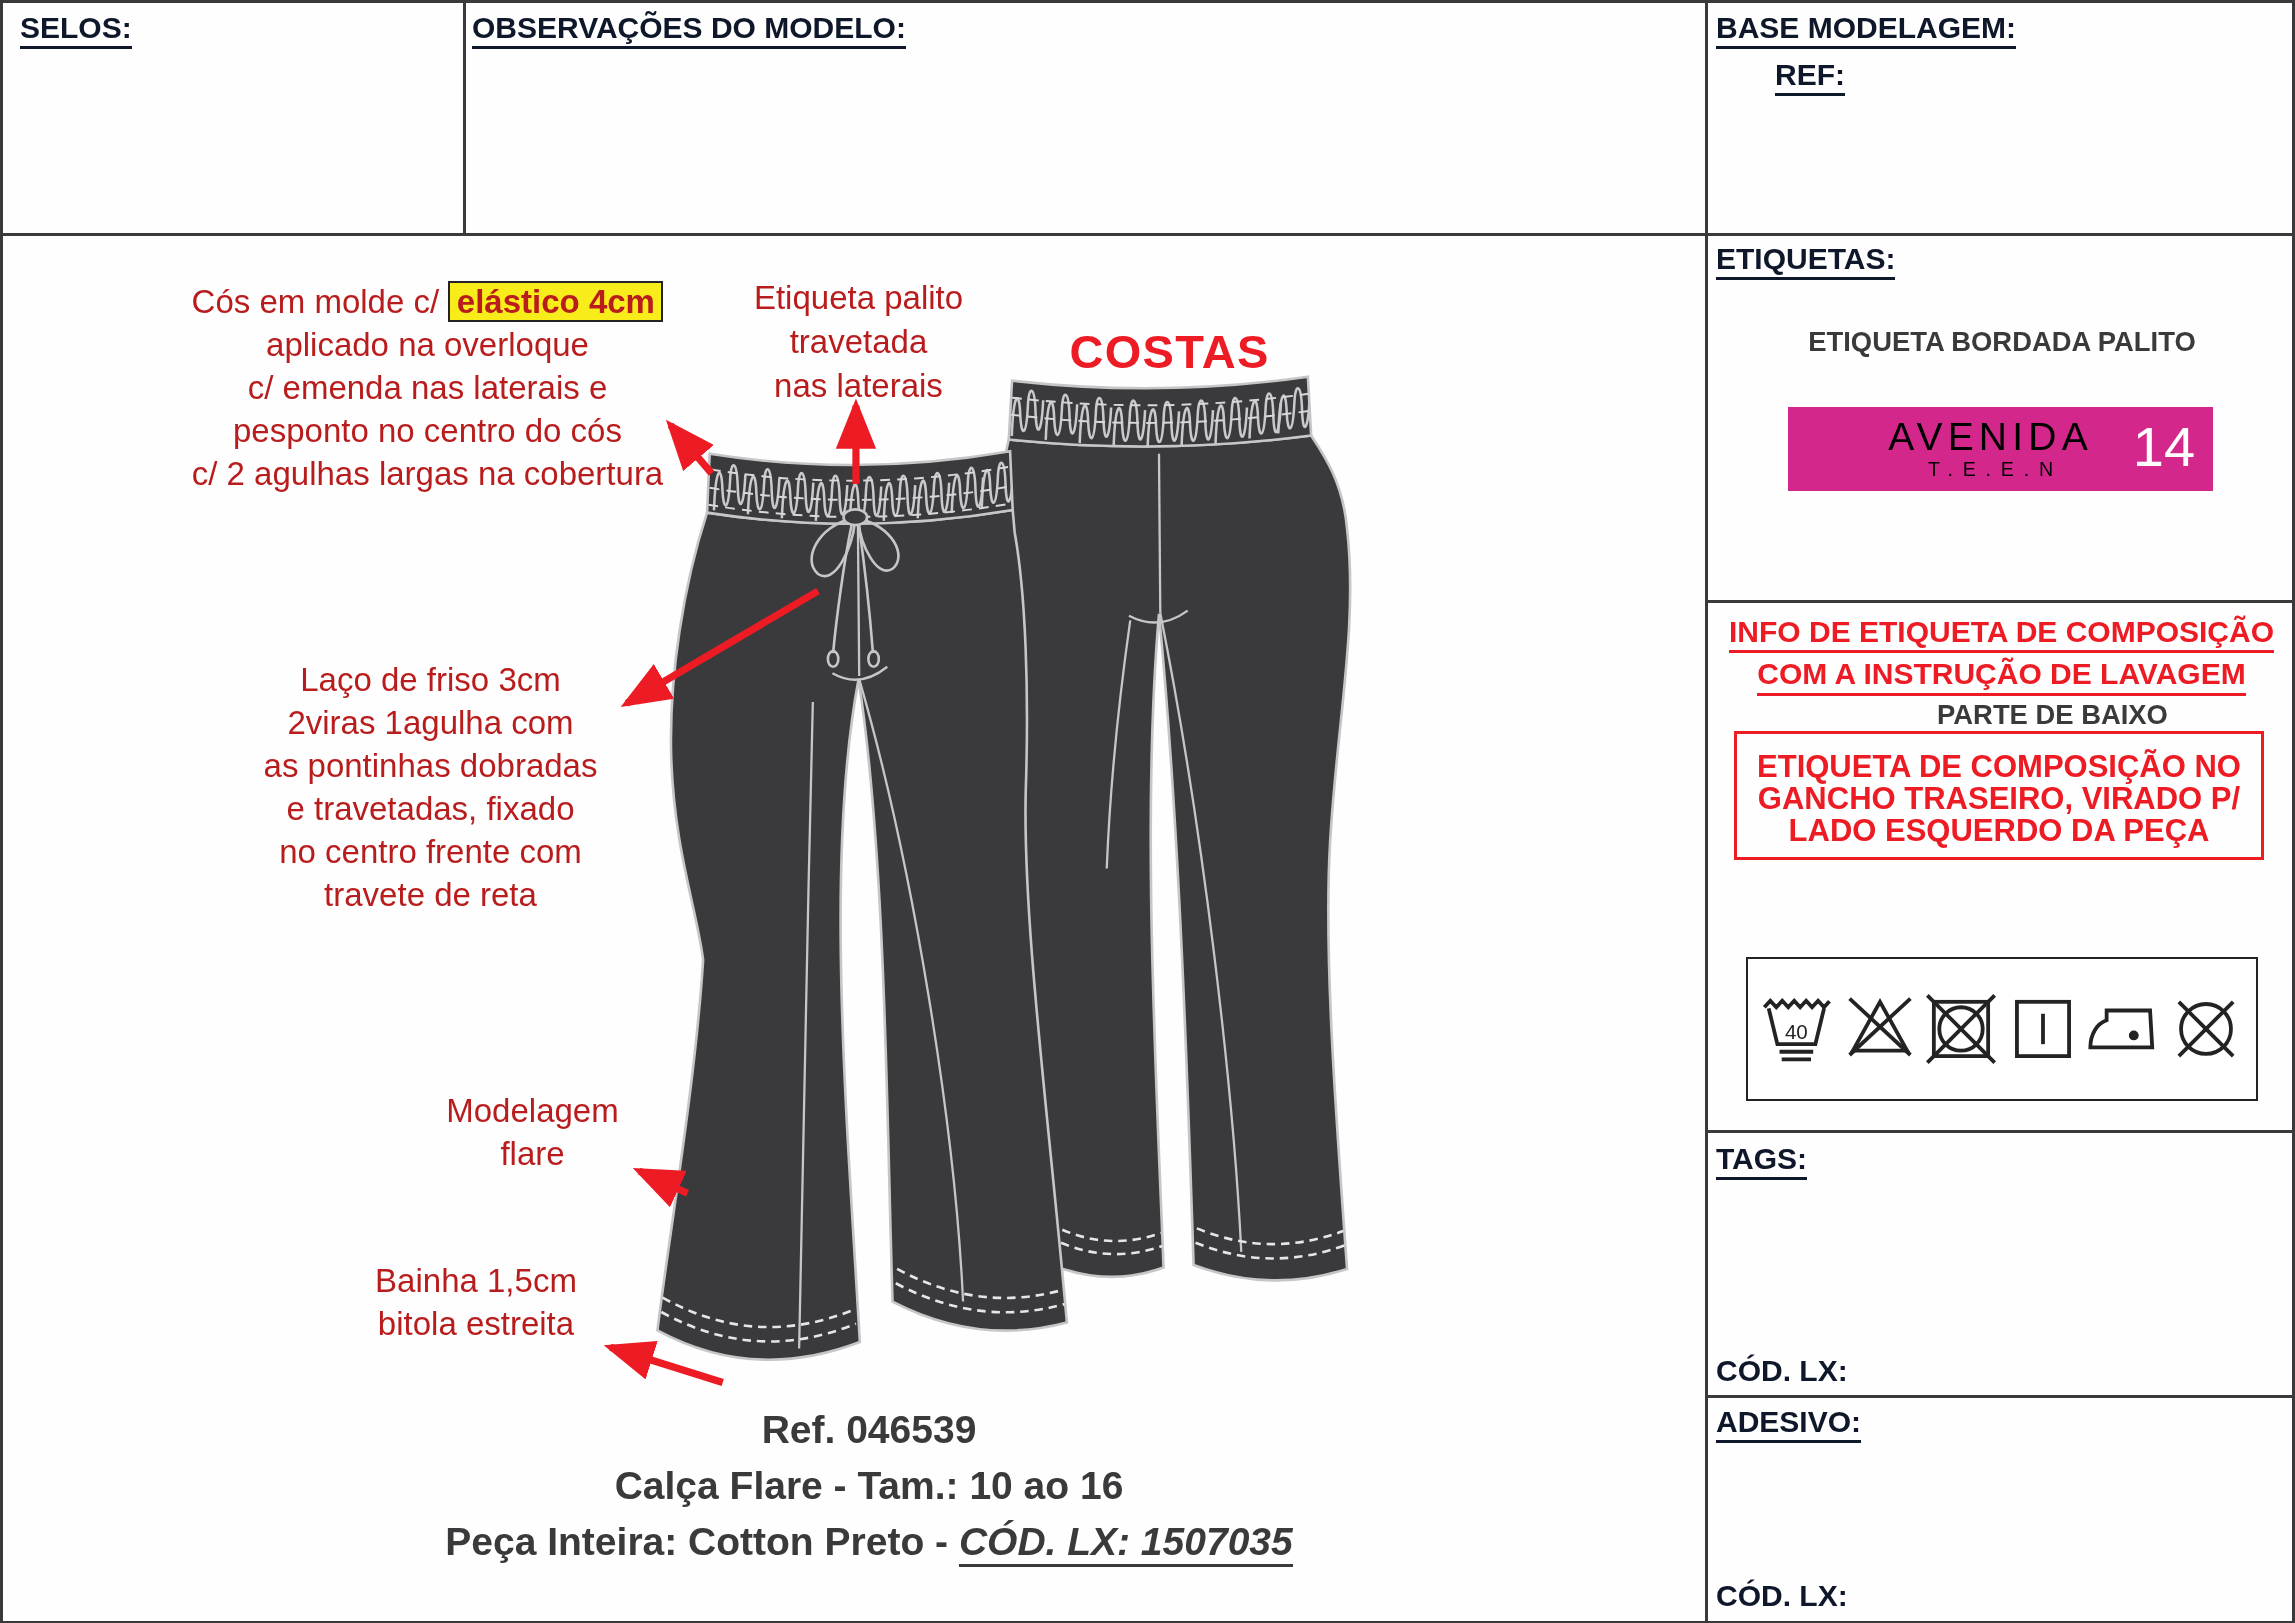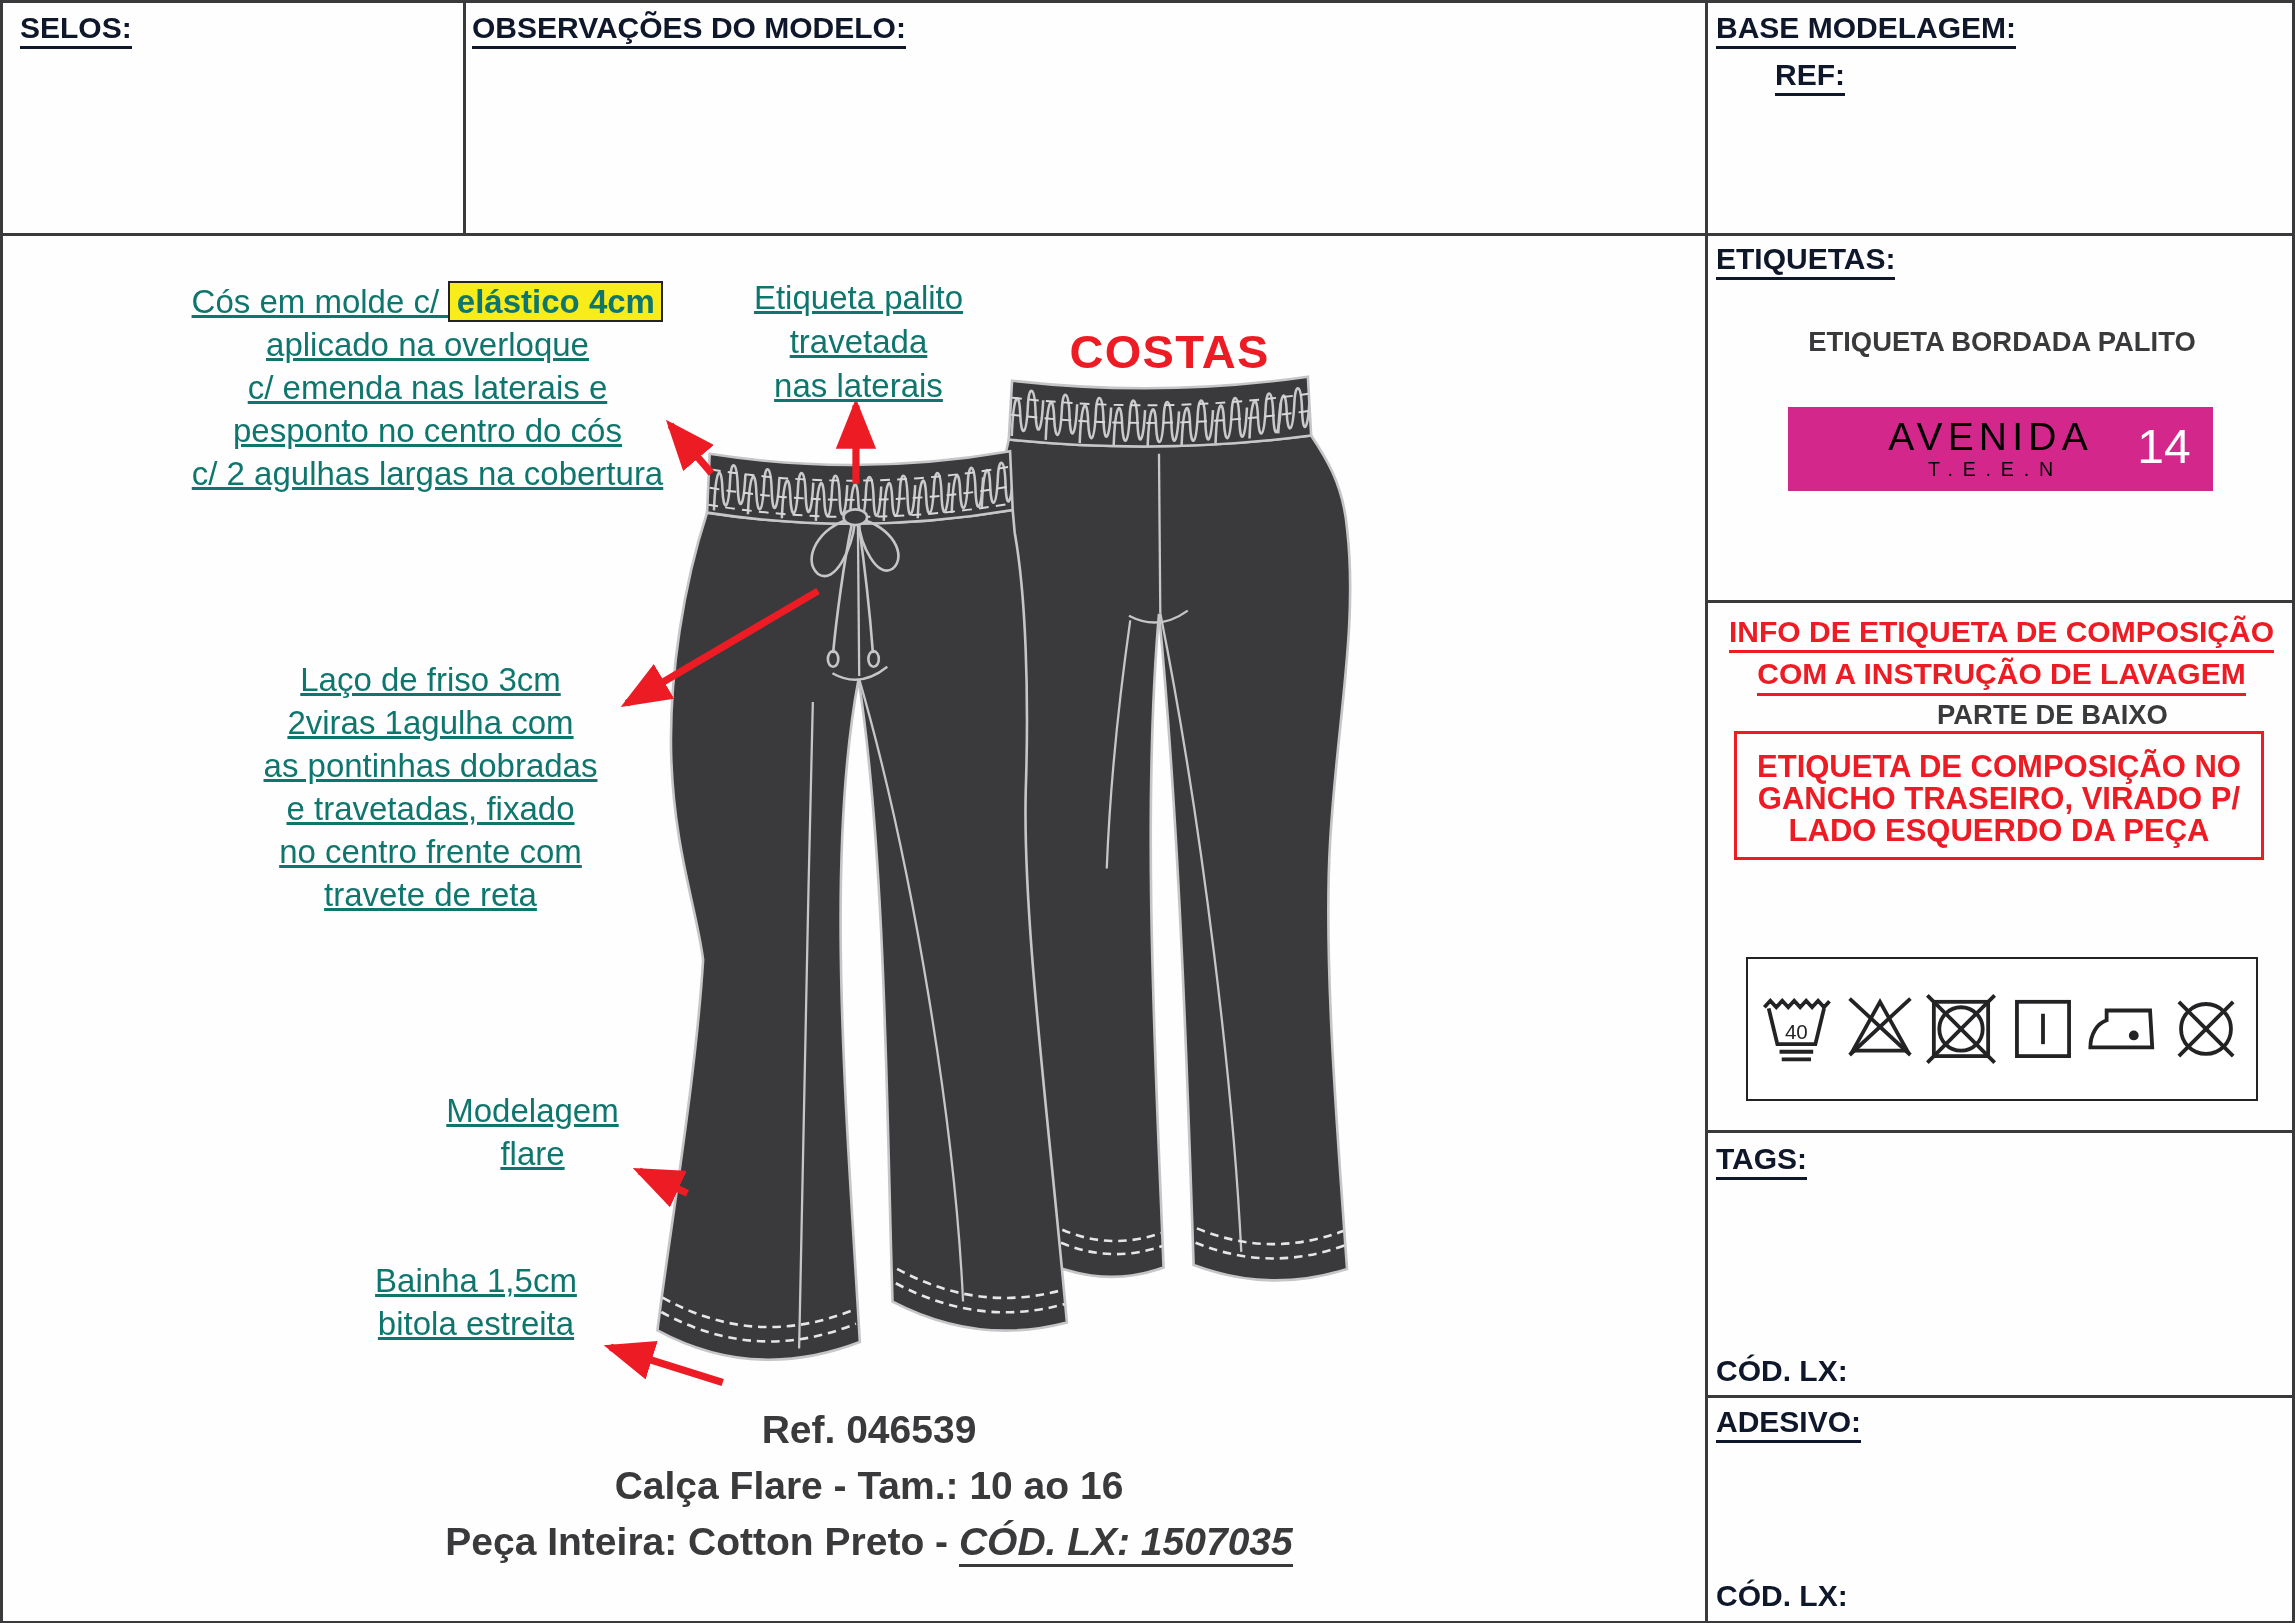--- a/index.html
+++ b/index.html
@@ -6,31 +6,31 @@
   .sheet{
     position:relative;width:2295px;height:1624px;background:#fefefe;
     font-family:"Liberation Sans", sans-serif;color:#3a3a3c;overflow:hidden;
     box-sizing:border-box;border:3.9px solid #3a3a3c;
   }
   .abs{position:absolute;}
   .vl{position:absolute;width:3.3px;background:#3a3a3c;}
   .hl{position:absolute;height:3.3px;background:#3a3a3c;}
   .redh{color:#0f172a;font-weight:bold;font-size:30px;white-space:nowrap;}
   .u{display:inline-block;border-bottom:3.3px solid currentColor;padding-bottom:2.6px;line-height:1.06;}
-  .ann{font-size:33px;line-height:43px;text-align:center;color:#0f766e;text-decoration:underline;}
+  .ann{font-size:33px;line-height:43px;text-align:center;color:#b91c1c;}
   .hlt{background:#f8ec1a;border:2.6px solid #232325;padding:0 6.5px;font-weight:bold;display:inline-block;line-height:37px;}
   .costas{font-size:47px;font-weight:bold;color:#ed1c24;text-align:center;letter-spacing:1.3px;}
   .footer{font-size:39px;font-weight:bold;line-height:56px;text-align:center;color:#3a3a3c;white-space:nowrap;}
   .footer .code{font-style:italic;border-bottom:3.9px solid #3a3a3c;padding-bottom:1.3px;}
   .rc-center{text-align:center;font-weight:bold;color:#3a3a3c;}
   .pinklabel{background:#d4278b;position:absolute;}
   .pinklabel .brand{position:absolute;left:59px;width:287px;top:9.1px;text-align:center;color:#000000;
     font-size:39px;letter-spacing:5.2px;line-height:41px;}
   .pinklabel .sub{font-size:19.6px;letter-spacing:9.8px;line-height:23.5px;margin-top:1.3px;text-indent:9.8px;}
-  .pinklabel .size{position:absolute;left:340px;width:72px;top:14.4px;text-align:center;color:#fff;font-size:48px;line-height:52px;}
+  .pinklabel .size{position:absolute;left:340px;width:72px;top:14.4px;text-align:center;color:#fff;font-size:56px;line-height:52px;}
   .redbox{position:absolute;border:3.3px solid #ed1c24;color:#ed1c24;font-weight:bold;
     font-size:31px;line-height:32px;text-align:center;box-sizing:border-box;}
   .carebox{position:absolute;border:2.6px solid #232325;box-sizing:border-box;
     display:flex;align-items:center;justify-content:space-around;padding:0 9.1px;background:#fff;}
   svg{display:block;}
   .mainsvg{position:absolute;left:0;top:0;pointer-events:none;}
 </style>
 </head>
 <body>
 

